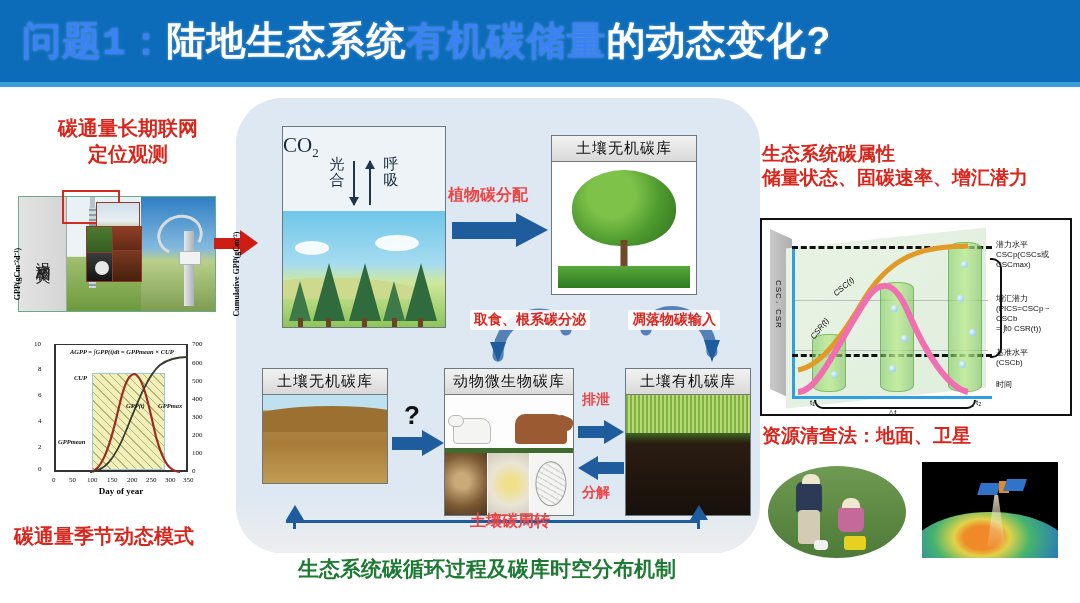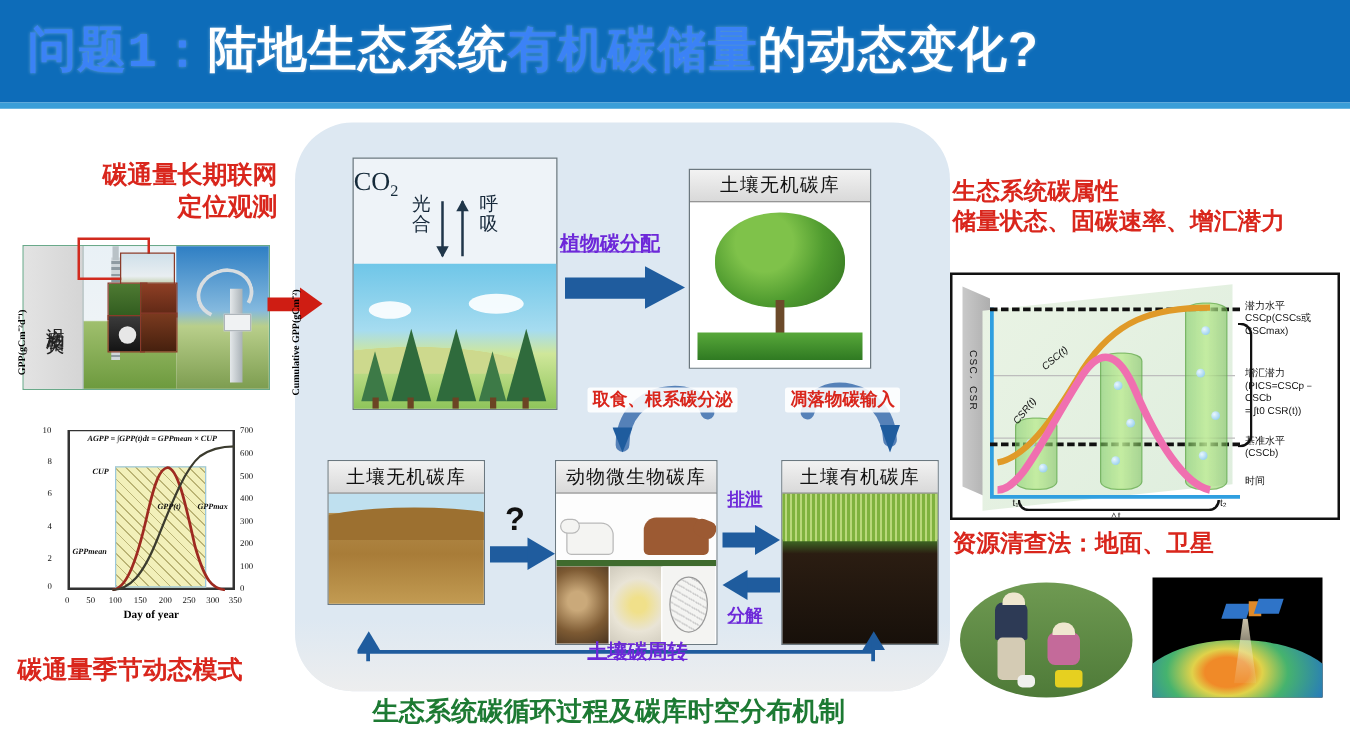--- a/index.html
+++ b/index.html
@@ -40,21 +40,21 @@
   }
 
   
   .red-head {
     position: absolute; color: #d9261c; font-weight: bold;
     line-height: 1.28; white-space: pre-line;
     text-shadow: 0 0 2px rgba(255,255,255,.6);
   }
 
   
-  #obs-title { left: 34px; top: 128px; font-size: 20px; text-align: right; width: 188px; }
+  #obs-title { left: 34px; top: 116px; font-size: 20px; text-align: center; width: 188px; }
 
   .photo-strip {
     position: absolute; left: 18px; top: 196px; width: 198px; height: 116px;
     border: 1px solid #6aa98a; display: flex; background: #fff;
   }
   .ps-label {
     width: 48px; height: 100%;
     background: linear-gradient(to right,#e3e3e3,#d5d5d5);
     border-right: 1px solid #9aa;
     display: flex; align-items: center; justify-content: center;
@@ -262,22 +262,22 @@
   
   .chip {
     position:absolute; color:#d9261c; font-weight:bold; font-size:14px;
     background: rgba(255,255,255,.88); padding:1px 4px; border-radius:2px;
     white-space:nowrap;
   }
   #chip-eat  { left: 470px; top: 310px; }
   #chip-lit  { left: 628px; top: 310px; }
 
   .blk-lab {
-    position:absolute; color:#6d28d9; font-weight:bold; font-size:14px;
-    white-space:nowrap; font-family:"Liberation Serif",serif;text-decoration:underline;
+    position:absolute; color:#ef4444; font-weight:bold; font-size:14px;
+    white-space:nowrap; font-family:"Liberation Serif",serif;
   }
   #lab-plant-dist { left: 448px; top: 185px; font-size:16px; }
   #lab-excrete { left: 582px; top: 391px; }
   #lab-decomp  { left: 582px; top: 484px; }
   #lab-turnover{ left: 470px; top: 511px; font-size:16px; }
   #q-mark { position:absolute; left: 404px; top: 400px; font-size:26px; font-weight:bold; color:#111; }
 
   
   .ret-path { position:absolute; left: 286px; top: 520px; width: 412px; height: 3px; background:#1f5c9e; }
   .ret-up { position:absolute; width:0; height:0;

